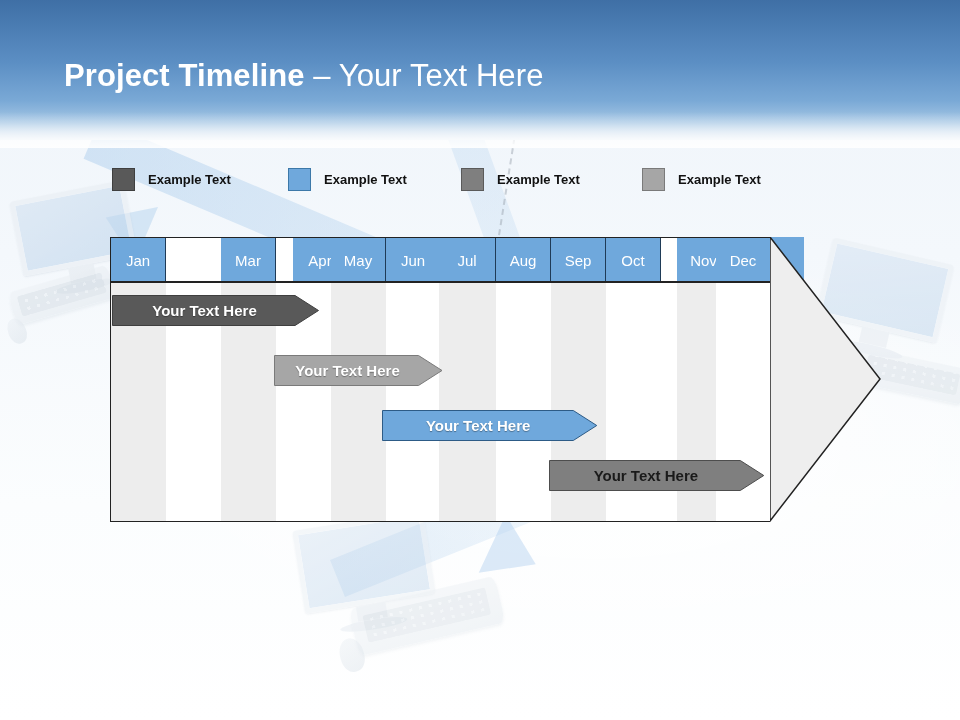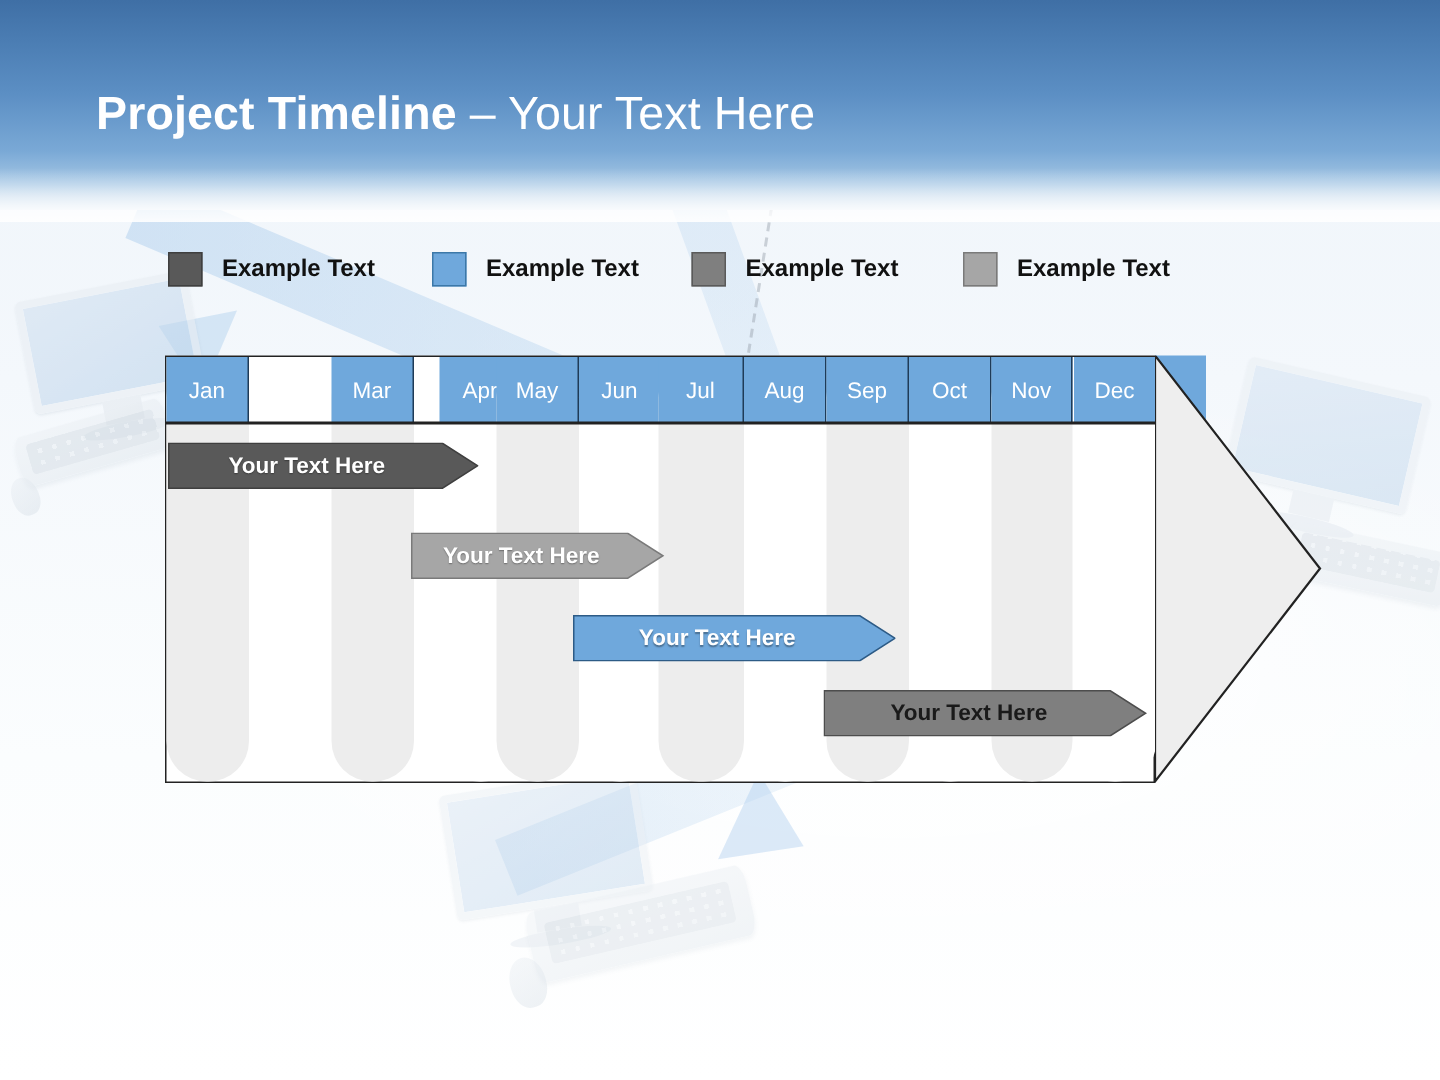--- a/index.html
+++ b/index.html
@@ -182,21 +182,21 @@
     align-items: center;
     white-space: nowrap;
   }
   .legend-swatch {
     width: 21px;
     height: 21px;
     flex: 0 0 auto;
   }
   .legend-label {
     margin-left: 13px;
-    font-size: 16px;
+    font-size: 13px;
     font-weight: bold;
     color: #111111;
   }
 
   
   .chart {
     position: absolute;
     left: 110px;
     top: 237px;
     width: 660px;
@@ -207,21 +207,20 @@
     inset: 0;
     border: 1.5px solid #222222;
     background: #ffffff;
     box-sizing: border-box;
   }
   .col {
     position: absolute;
     top: 0;
     bottom: 0;
     box-sizing: border-box;
-    border-radius: 27px;
   }
   .col.shaded { background: #ededed; }
   .col.plain { background: #ffffff; }
   .col-head {
     position: absolute;
     left: 0; right: 0; top: 0;
     height: 44px;
     background: #6fa8dc;
     border-right: 1.5px solid #1f3b57;
     box-sizing: border-box;
@@ -364,21 +363,21 @@
         </div>
         <div class="col plain" style="left: 385px; width: 55px;">
           <div class="col-head" style="background: rgb(111, 168, 220); color: rgb(255, 255, 255);">Aug</div>
         </div>
         <div class="col plain" style="left: 495px; width: 55px;">
           <div class="col-head" style="background: rgb(111, 168, 220); color: rgb(255, 255, 255);">Oct</div>
         </div>
         <div class="col shaded" style="left: 440px; width: 55px;">
           <div class="col-head" style="background: rgb(111, 168, 220); color: rgb(255, 255, 255);">Sep</div>
         </div>
-        <div class="col shaded" style="left: 550px; width: 54px; text-decoration: underline;">
+        <div class="col shaded" style="left: 566px; width: 54px; text-decoration: underline;">
           <div class="col-head" style="background: rgb(111, 168, 220); color: rgb(255, 255, 255);">Nov</div>
         </div>
         <div class="col plain" style="left: 605px; width: 55px;">
           <div class="col-head" style="background: rgb(111, 168, 220); color: rgb(255, 255, 255);">Dec</div>
         </div>
       </div>
     <div class="head-underline"></div>
   <div class="bar" style="left: 2px; top: 58px; width: 207px; height: 31px;">
         <svg class="bar-shape" width="207" height="31" viewBox="0 0 207 31" preserveAspectRatio="none">
           <polygon points="0.5,0.5 183,0.5 206.5,15.5 183,30.5 0.5,30.5" fill="#595959" stroke="#3f3f3f" stroke-width="1"></polygon>

